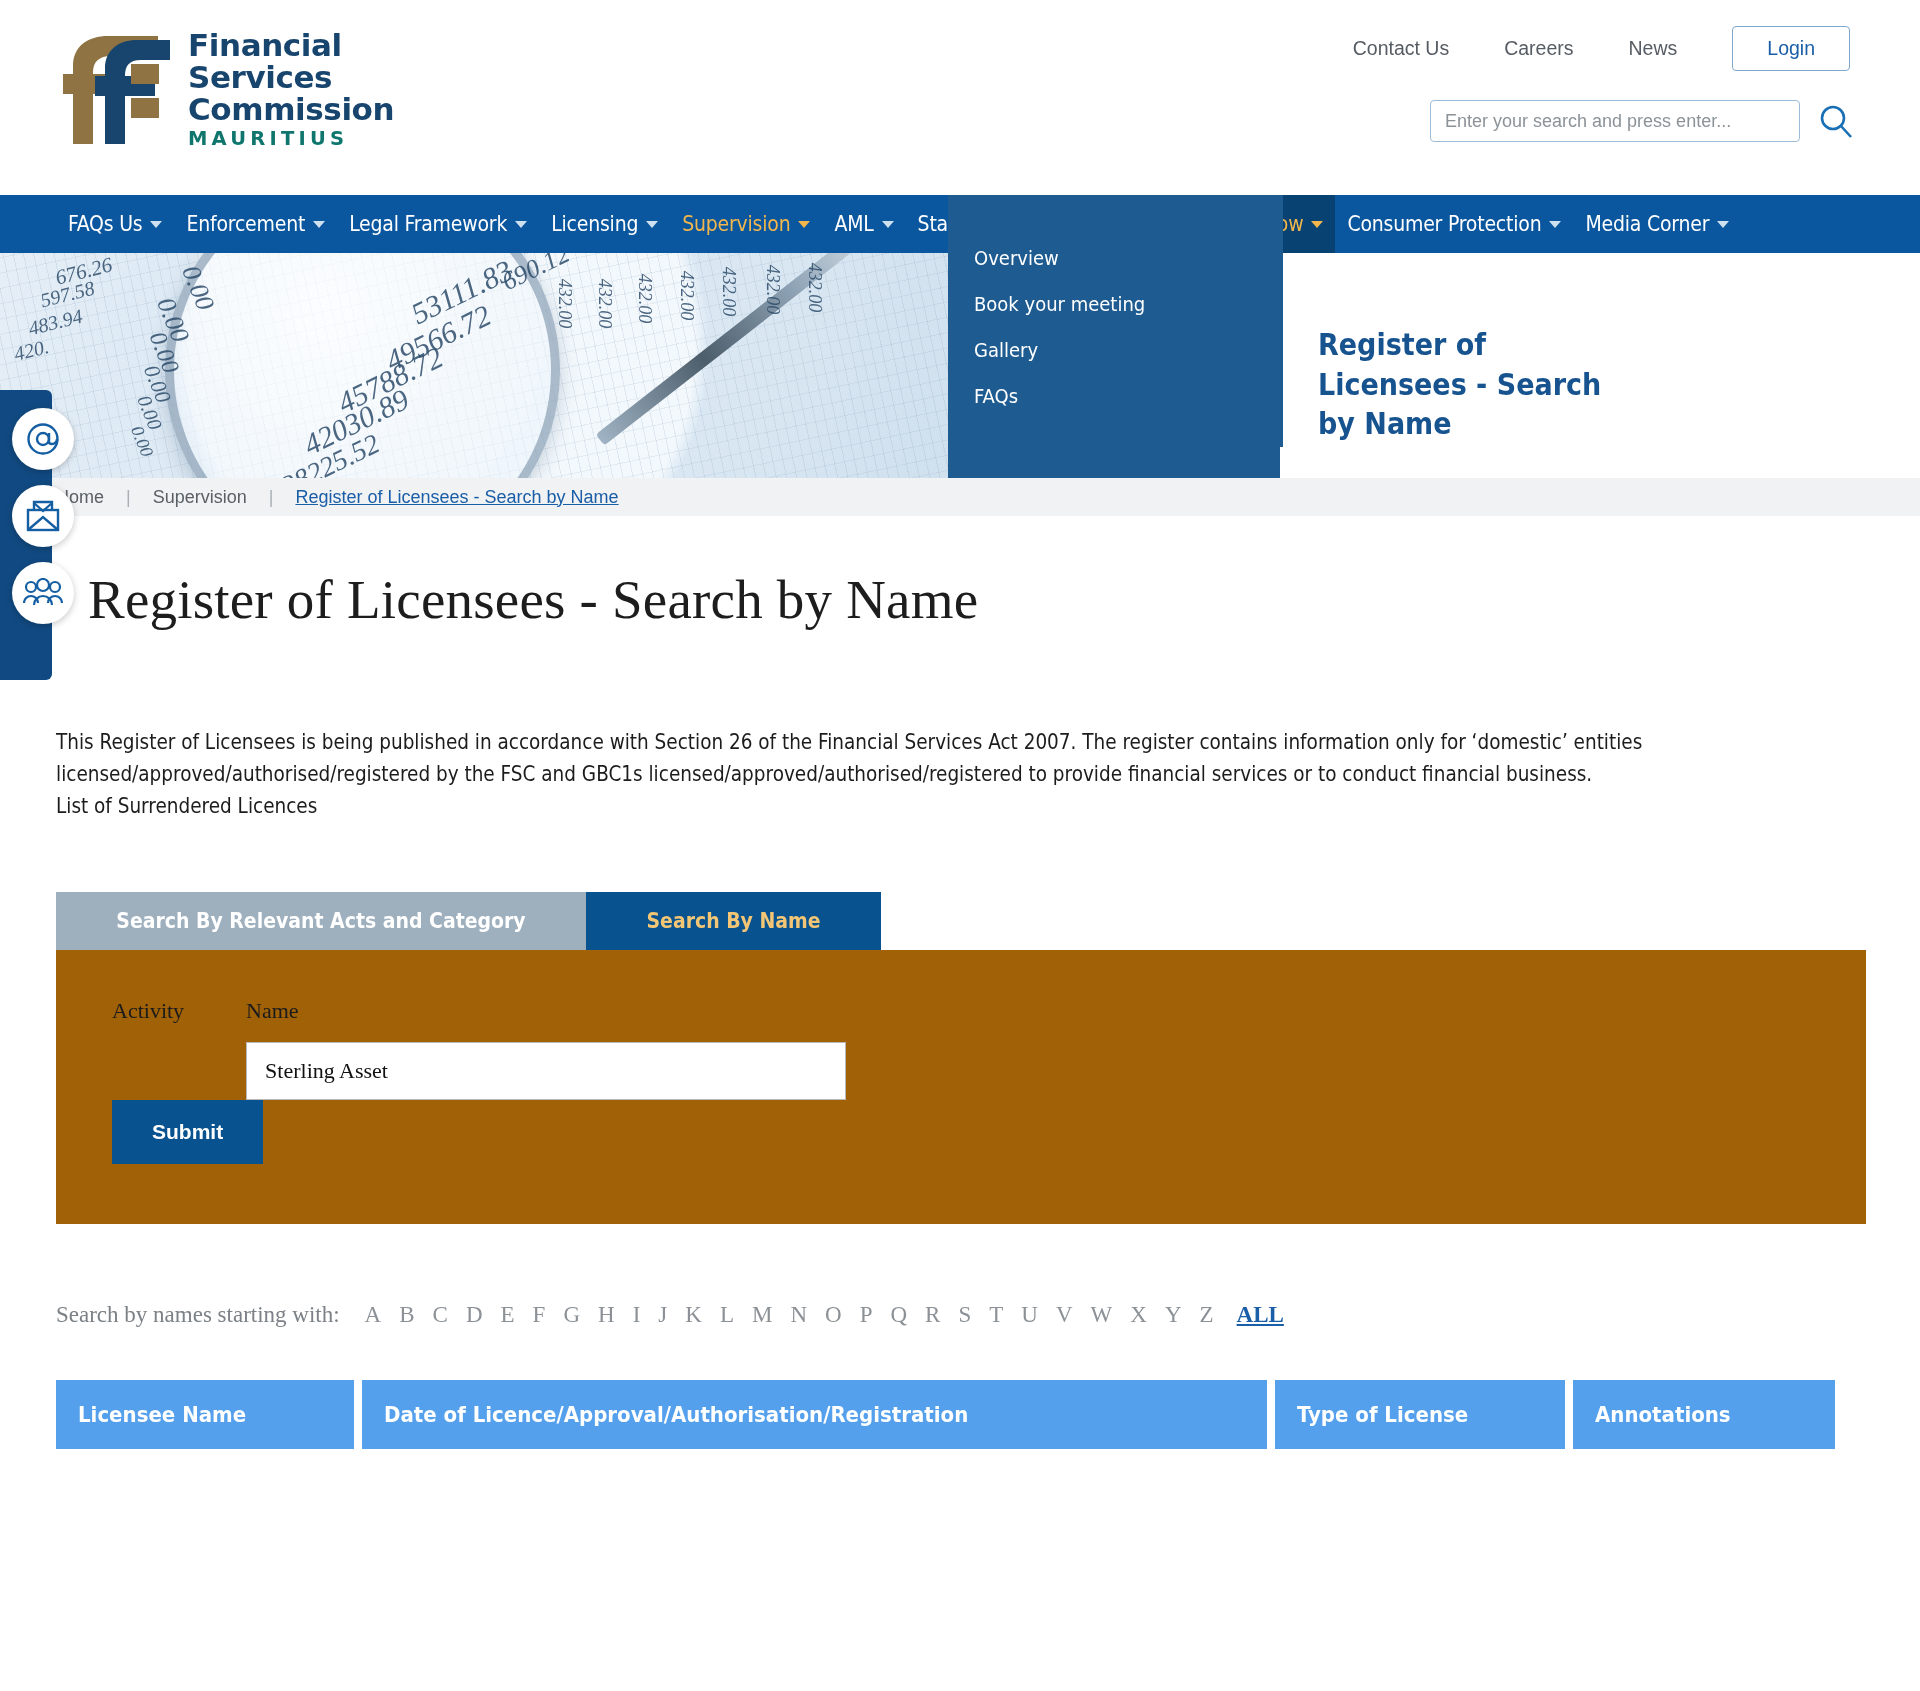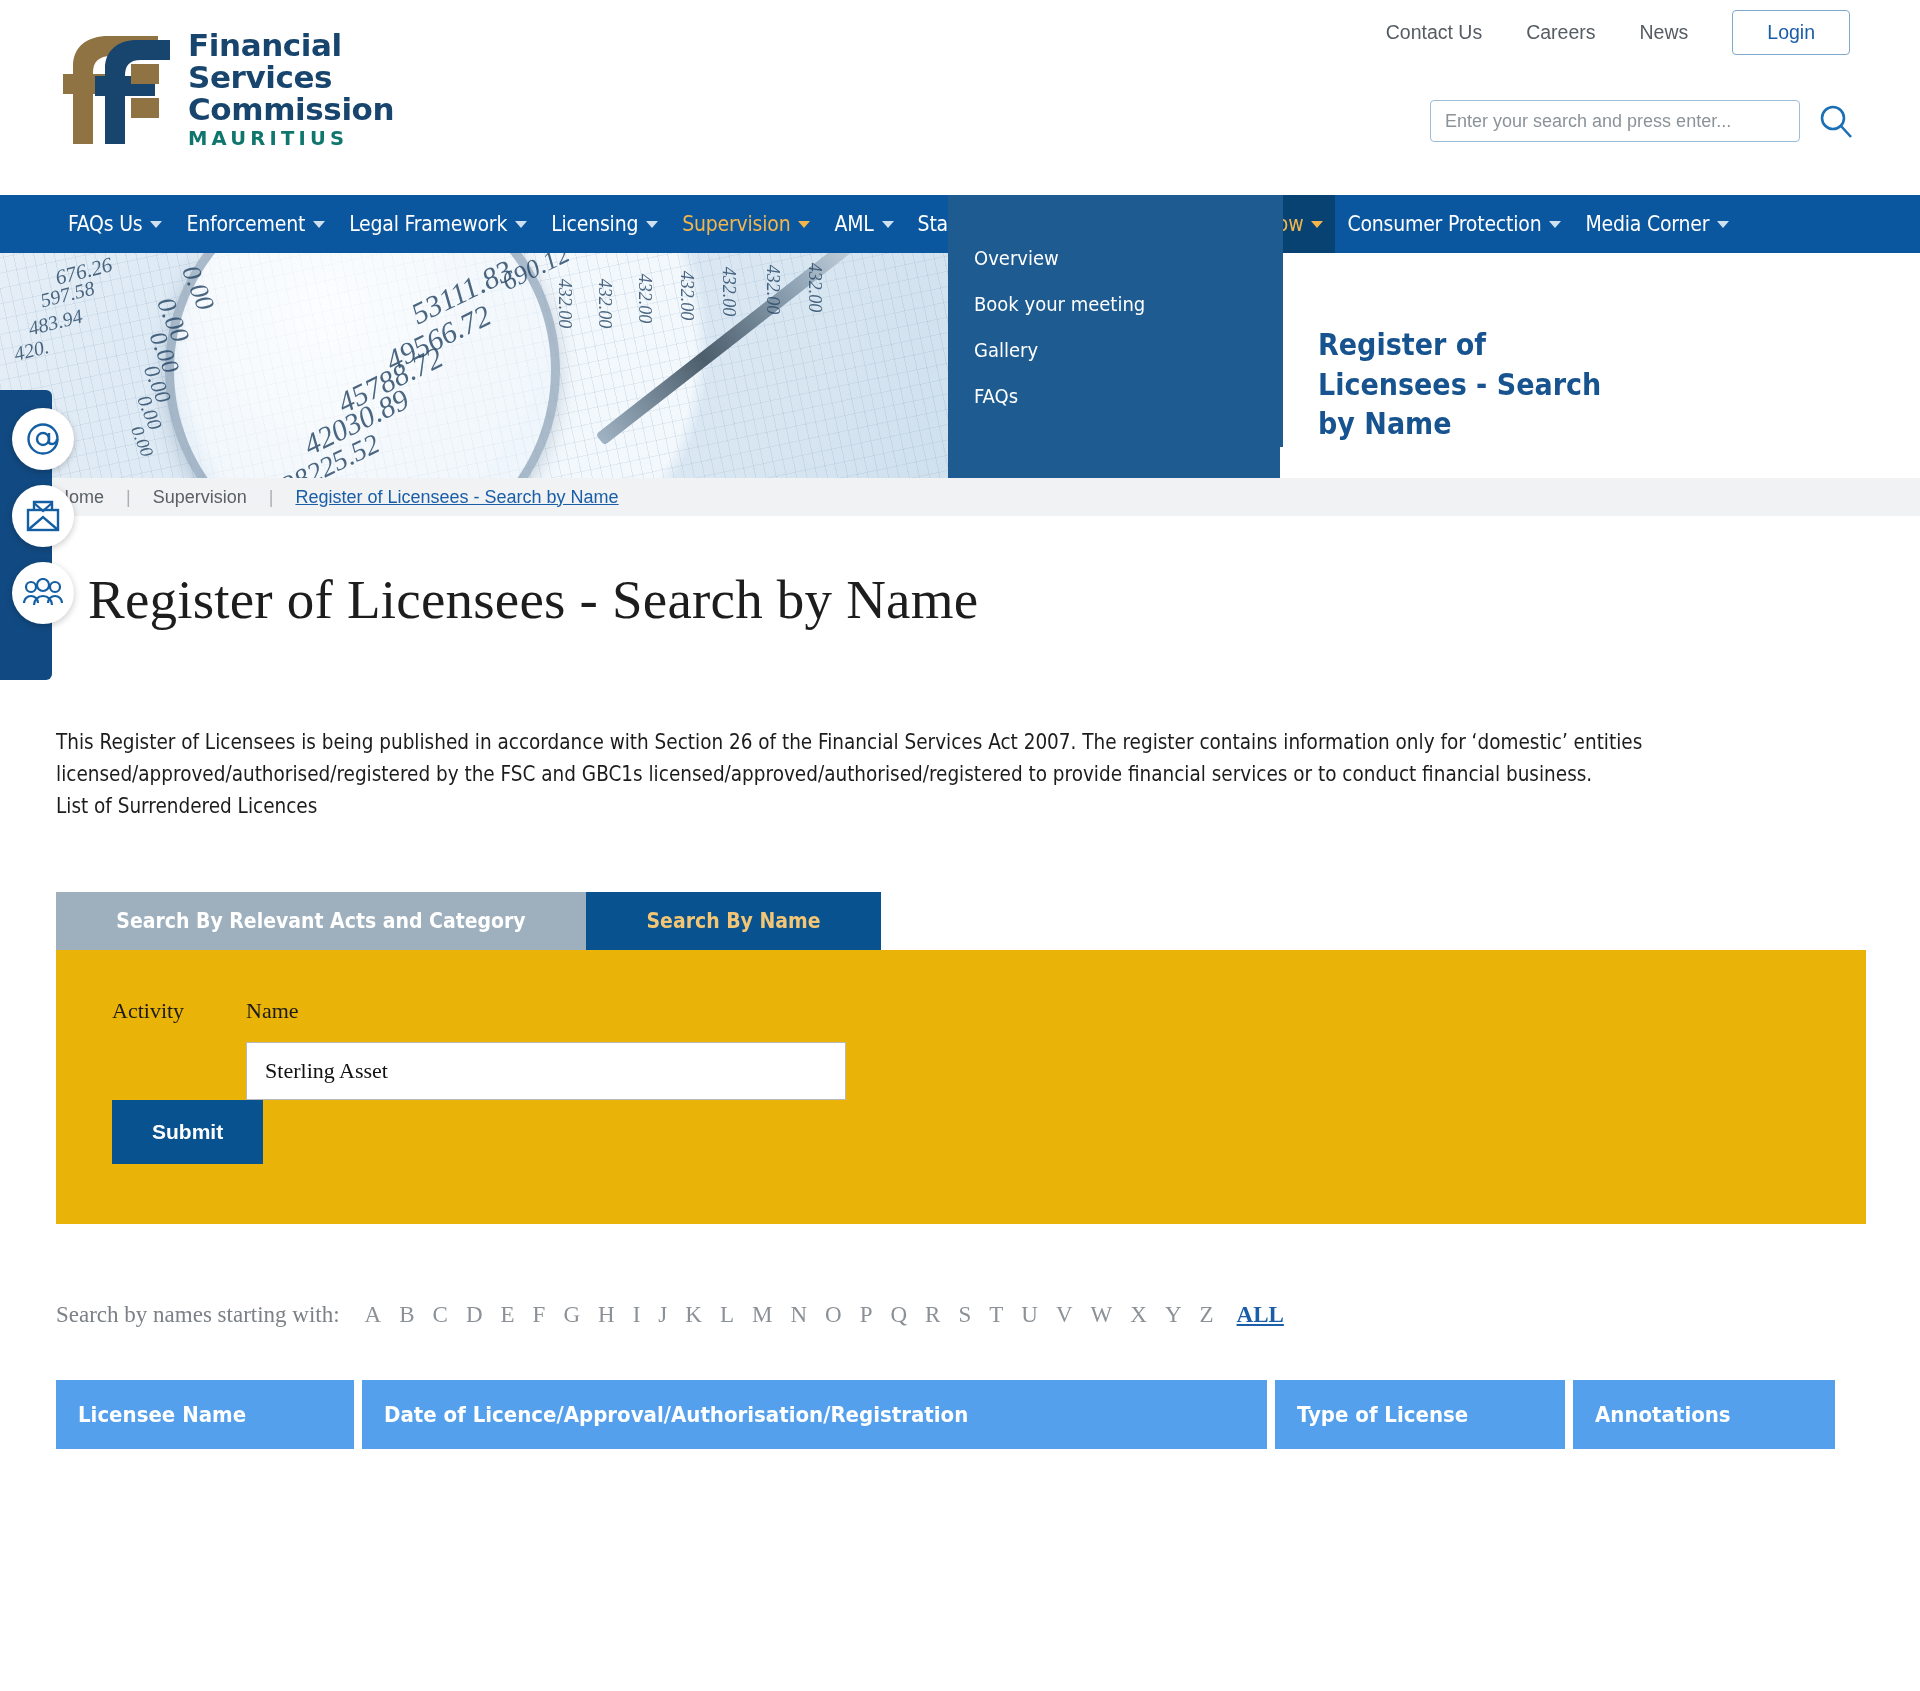--- a/index.html
+++ b/index.html
@@ -20,21 +20,21 @@
     font-family:"DejaVu Sans", sans-serif;
     font-weight:700; font-size:31px; color:#17456e; letter-spacing:-0.4px;
     display:block;
   }
   .logo-sub {
     font-family:"DejaVu Sans", sans-serif;
     font-weight:600; font-size:19.5px; color:#0f766e;
     letter-spacing:4.2px; display:block; margin-top:3px;
   }
 
-  .toplinks { position:absolute; right:70px; top:10px; display:flex; align-items:center; gap:0; }
+  .toplinks { position:absolute; right:70px; top:26px; display:flex; align-items:center; gap:11px; }
   .toplink {
     color:#555c63; font-size:19.5px; text-decoration:none; padding:0 22px;
   }
   .login-btn {
     margin-left:22px; border:1px solid #7fa8cc; border-radius:4px;
     color:#1a5ea8; font-size:19.5px; padding:10px 34px; background:#fff; cursor:pointer;
     font-family:"Liberation Sans", sans-serif;
   }
 
   .searchwrap { position:absolute; right:64px; top:100px; display:flex; align-items:center; }
@@ -163,21 +163,21 @@
   .tabs { display:flex; margin-top:70px; }
   .tab {
     font-family:"DejaVu Sans Condensed","Liberation Sans", sans-serif;
     font-weight:700; font-size:21px; cursor:pointer;
     padding:17px 0; text-align:center;
   }
   .tab.inactive { background:#9eafbe; color:#ffffff; width:530px; }
   .tab.active    { background:#08528f; color:#f2c675; width:295px; }
 
   .form-panel {
-    background:#eab308; padding:48px 0 60px 56px; width:1810px;
+    background:#a16207; padding:48px 0 60px 56px; width:1810px;
   }
   .form-row { display:flex; }
   .field { margin-right:40px; }
   .field-label {
     font-family:"Liberation Serif", serif; font-size:22px; color:#1b1b1b; margin-bottom:18px;
   }
   .select-box {
     width:543px; height:58px; border:1px solid #b9b9b9; background:#fff;
     display:flex; align-items:center; justify-content:space-between;
     padding:0 16px 0 18px; font-family:"Liberation Serif", serif; font-size:22px; color:#111;

